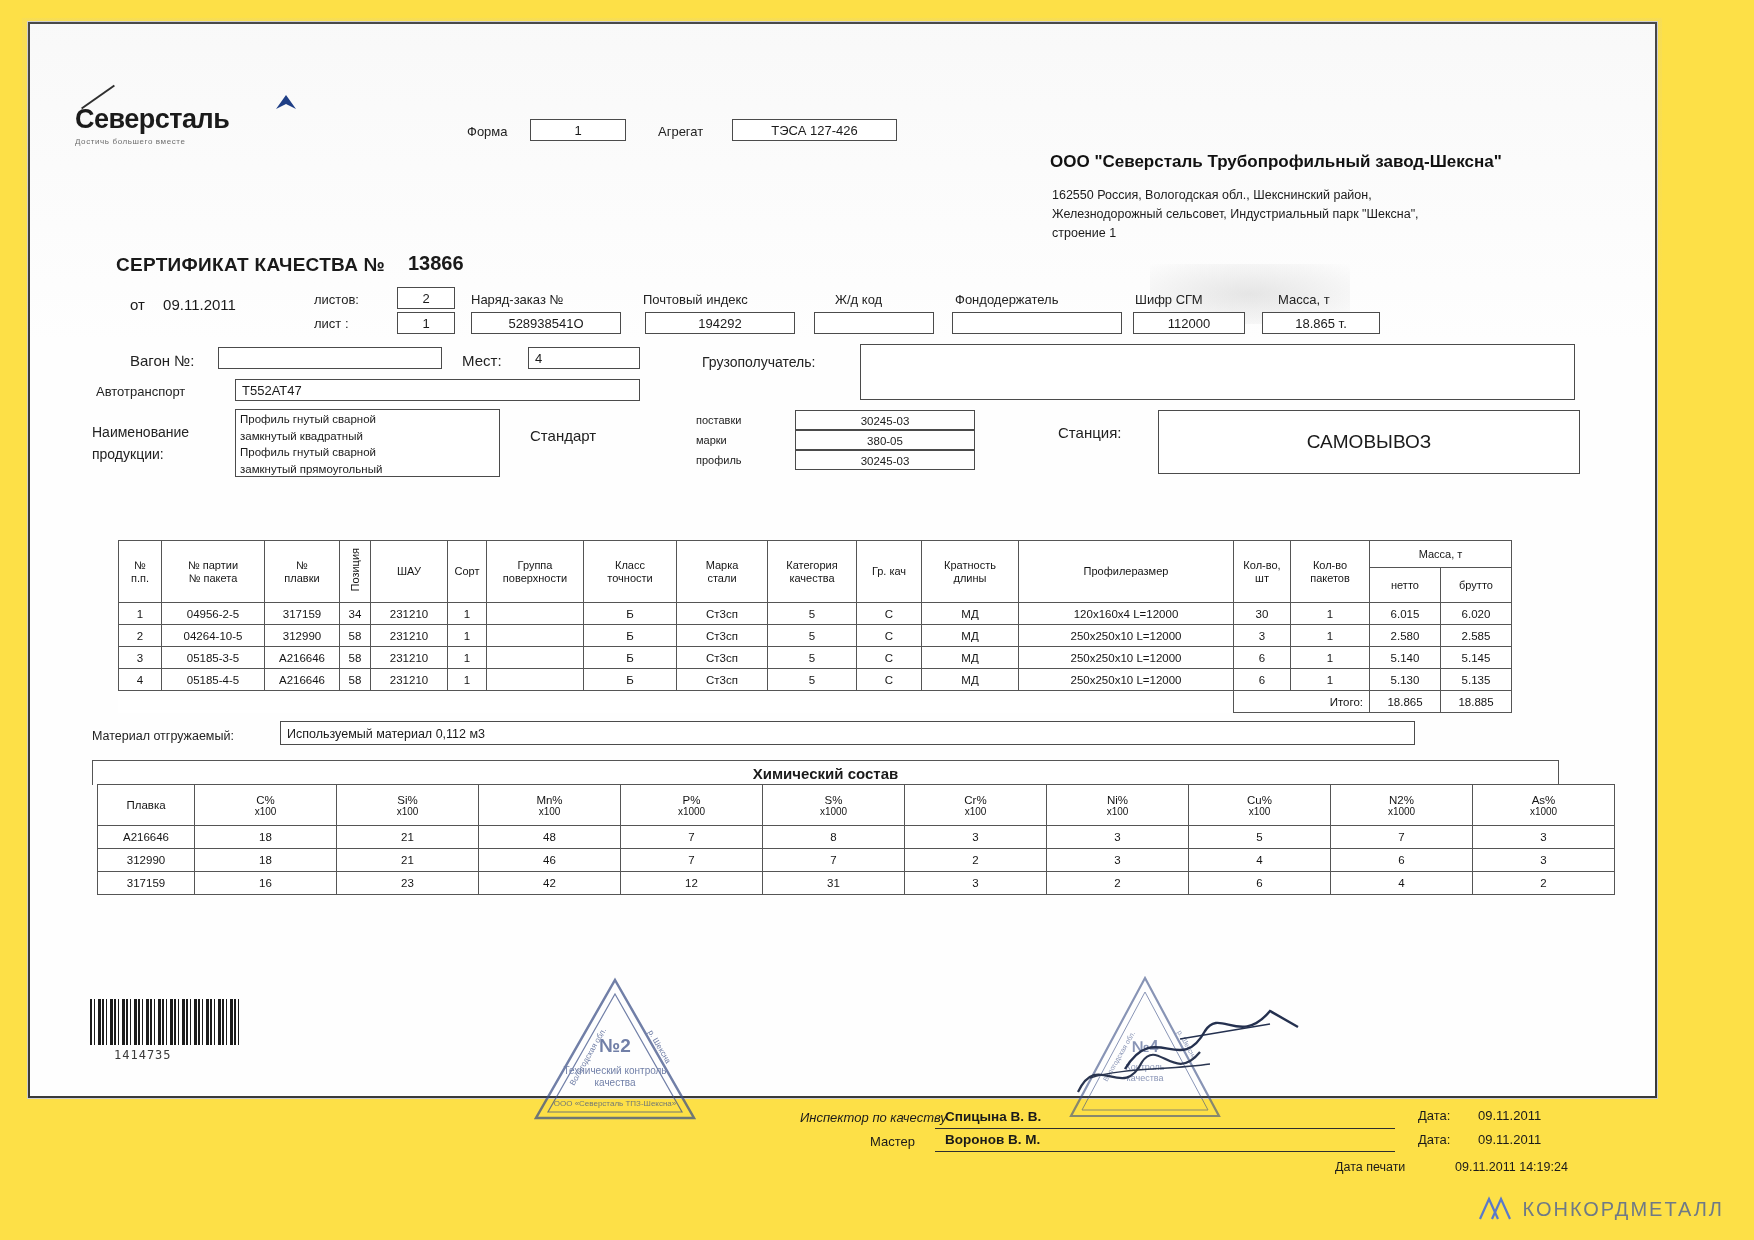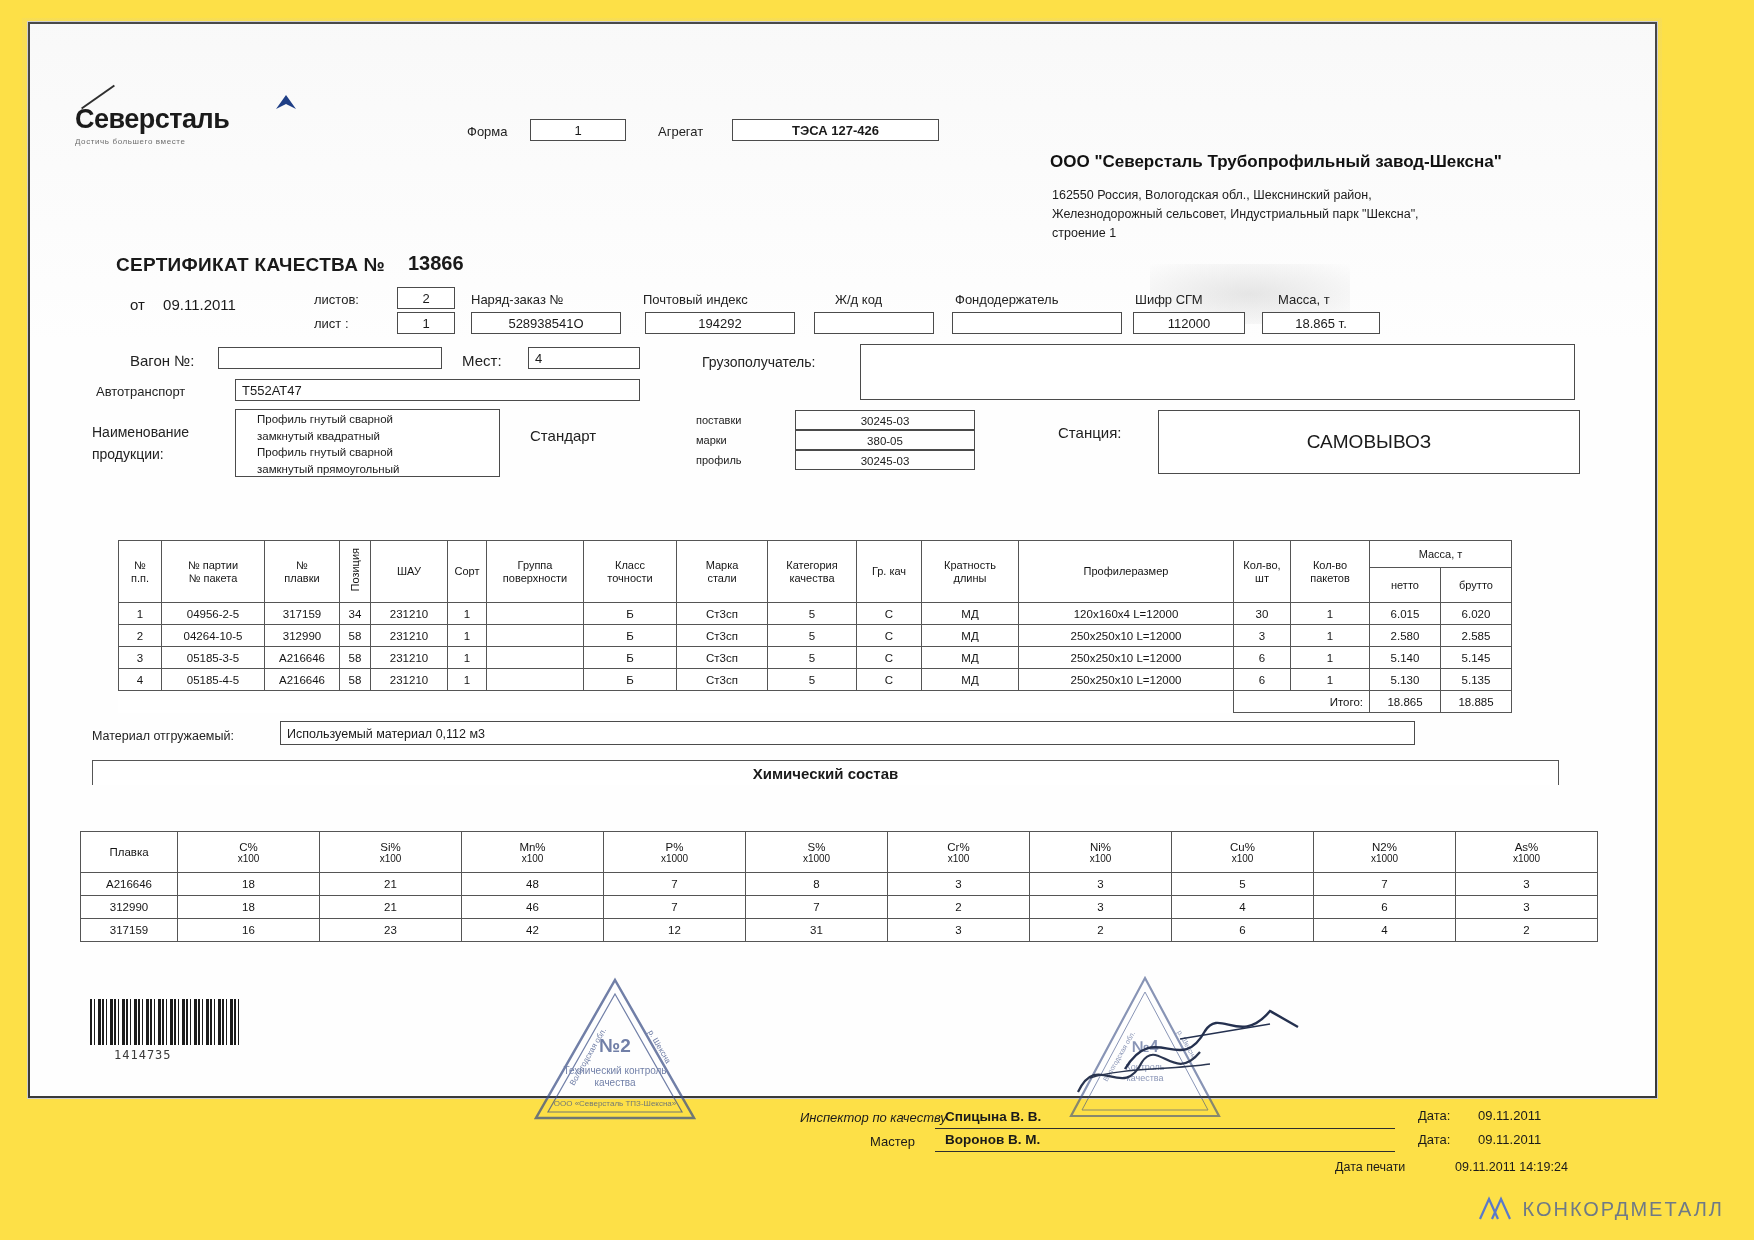--- a/index.html
+++ b/index.html
@@ -182,21 +182,21 @@
         <svg class="logo-mark" viewBox="0 0 22 16">
           <path d="M1 14 L11 0 L21 14 L11 9 Z" fill="#1f3f86"></path>
         </svg>
         <div class="logo-sub">Достичь большего вместе</div>
       </div>
     </div>
 
     <div class="lbl" style="position:absolute;left:437px;top:100px;">Форма</div>
     <div class="boxfield" style="position:absolute;left:500px;top:95px;width:96px;">1</div>
     <div class="lbl" style="position:absolute;left:628px;top:100px;">Агрегат</div>
-    <div class="boxfield" style="position:absolute;left:702px;top:95px;width:207px;font-weight:bold;">ТЭСА 127-426</div>
+    <div class="boxfield" style="position:absolute;left:702px;top:95px;width:165px;">ТЭСА 127-426</div>
 
     <div class="company-name">ООО "Северсталь Трубопрофильный завод-Шексна"</div>
     <div class="company-addr">
       <div>162550 Россия, Вологодская обл., Шекснинский район,</div>
       <div>Железнодорожный сельсовет, Индустриальный парк "Шексна",</div>
       <div>строение 1</div>
     </div>
 
     <div class="cert-title">СЕРТИФИКАТ КАЧЕСТВА №</div>
     <div class="cert-num">13866</div>
@@ -237,21 +237,21 @@
 
     <div class="lbl" style="position:absolute;left:672px;top:330px;font-size:14px;">Грузополучатель:</div>
     <div class="boxfield left" style="position:absolute;left:830px;top:320px;width:715px;height:56px;"></div>
 
     <div class="lbl" style="position:absolute;left:66px;top:360px;font-size:13px;">Автотранспорт</div>
     <div class="boxfield left" style="position:absolute;left:205px;top:355px;width:405px;">Т552АТ47</div>
 
     <div class="lbl" style="position:absolute;left:62px;top:400px;font-size:14px;">Наименование</div>
     <div class="lbl" style="position:absolute;left:62px;top:422px;font-size:14px;">продукции:</div>
 
-    <div style="position:absolute;left:205px;top:385px;width:265px;height:68px;border:1px solid #4b4b4b;background:#fff;padding:1px 21px;box-sizing:border-box;font-size:11.5px;line-height:16.5px;">
+    <div style="position:absolute;left:205px;top:385px;width:265px;height:68px;border:1px solid #4b4b4b;background:#fff;padding:1px 4px;box-sizing:border-box;font-size:11.5px;line-height:16.5px;">
       <div>Профиль гнутый сварной</div>
       <div>замкнутый квадратный</div>
       <div>Профиль гнутый сварной</div>
       <div>замкнутый прямоугольный</div>
     </div>
 
     <div class="lbl" style="position:absolute;left:500px;top:403px;font-size:15px;">Стандарт</div>
     <div class="lbl-sm" style="position:absolute;left:666px;top:390px;">поставки</div>
     <div class="lbl-sm" style="position:absolute;left:666px;top:410px;">марки</div>
     <div class="lbl-sm" style="position:absolute;left:666px;top:430px;">профиль</div>
@@ -410,21 +410,21 @@
           </tr>
         </tbody>
     </table>
 
     <div class="lbl-sm" style="position:absolute;left:62px;top:705px;font-size:12.5px;">Материал отгружаемый:</div>
     <div class="boxfield left" style="position:absolute;left:250px;top:697px;width:1135px;height:24px;line-height:24px;font-size:12.5px;">Используемый материал 0,112 м3</div>
 
     <div style="position:absolute;left:62px;top:736px;width:1465px;height:24px;border:1px solid #555;border-bottom:none;background:#fff;display:flex;align-items:center;justify-content:center;">
       <span class="chemtitle">Химический состав</span>
     </div>
-    <table class="chemtbl" id="chem-table" style="left:50px;top:760px;margin-top:47px;">
+    <table class="chemtbl" id="chem-table" style="left:67px;top:760px;">
       <thead>
           <tr>
             <th style="width: 92px; height: 38px;">Плавка</th>
             <th style="width: 137px;">
               <div>C%</div>
               <div style="font-size: 10px;">x100</div>
             </th>
             <th style="width: 137px;">
               <div>Si%</div>
               <div style="font-size: 10px;">x100</div>

